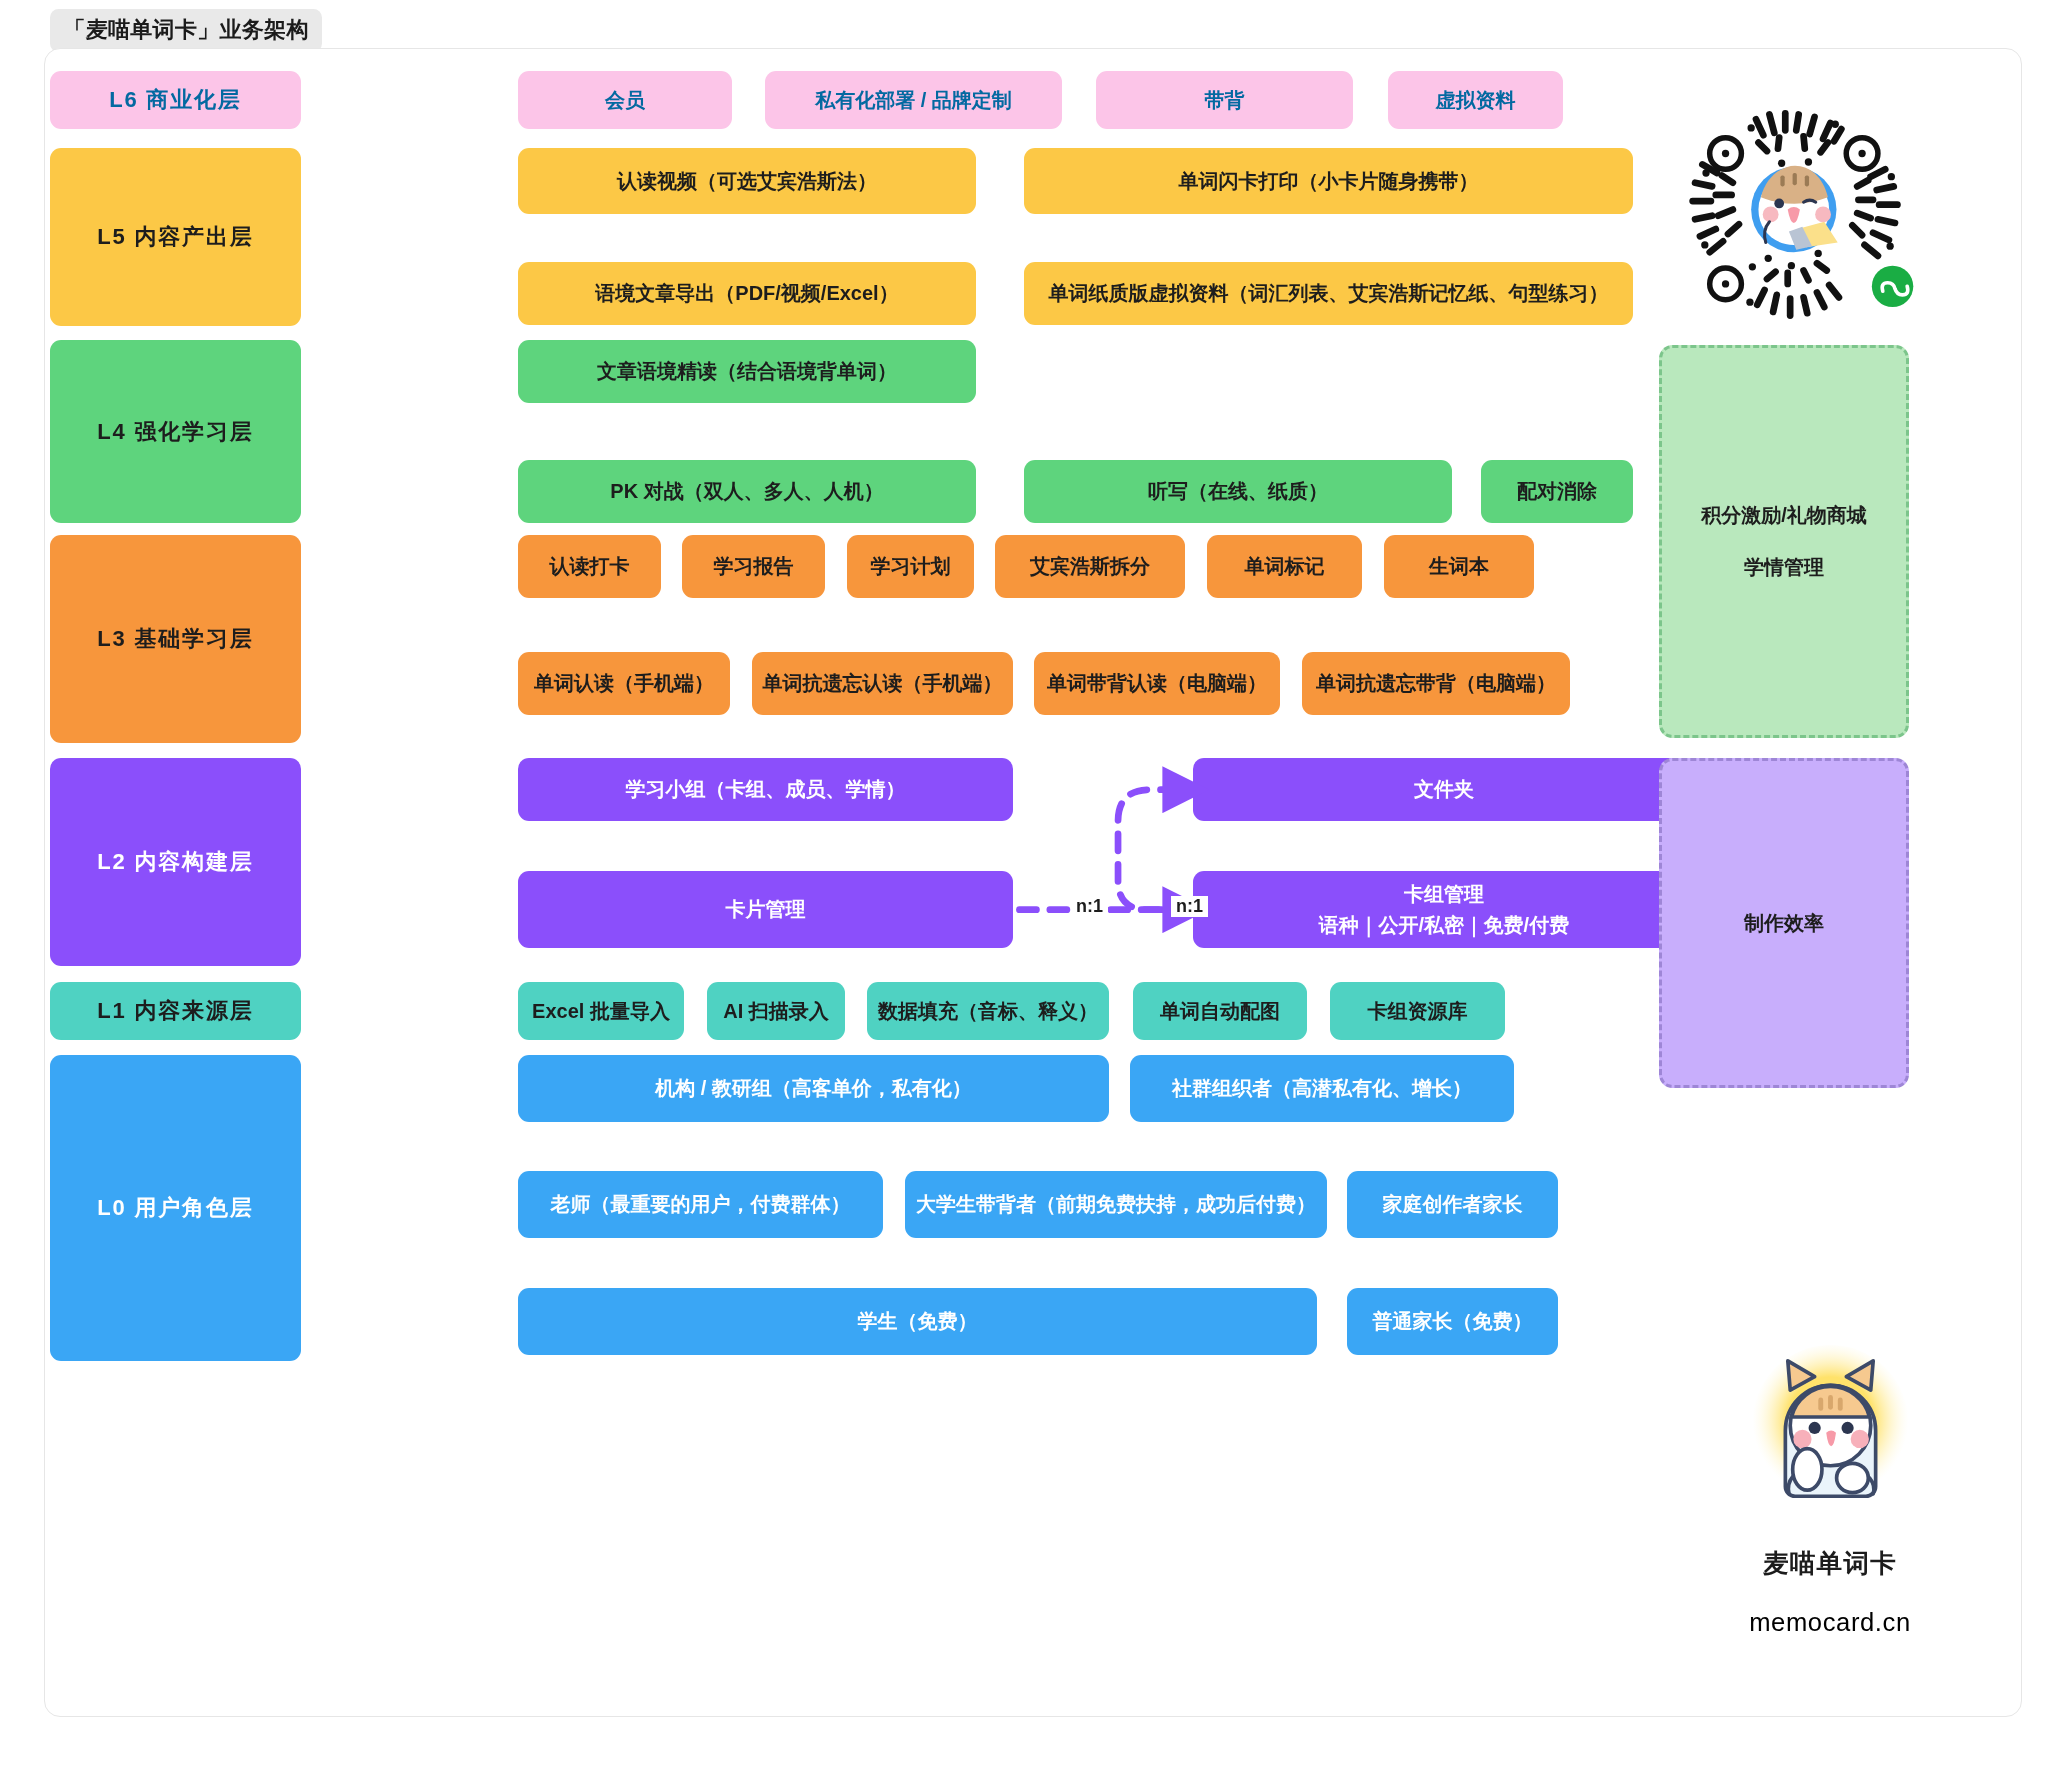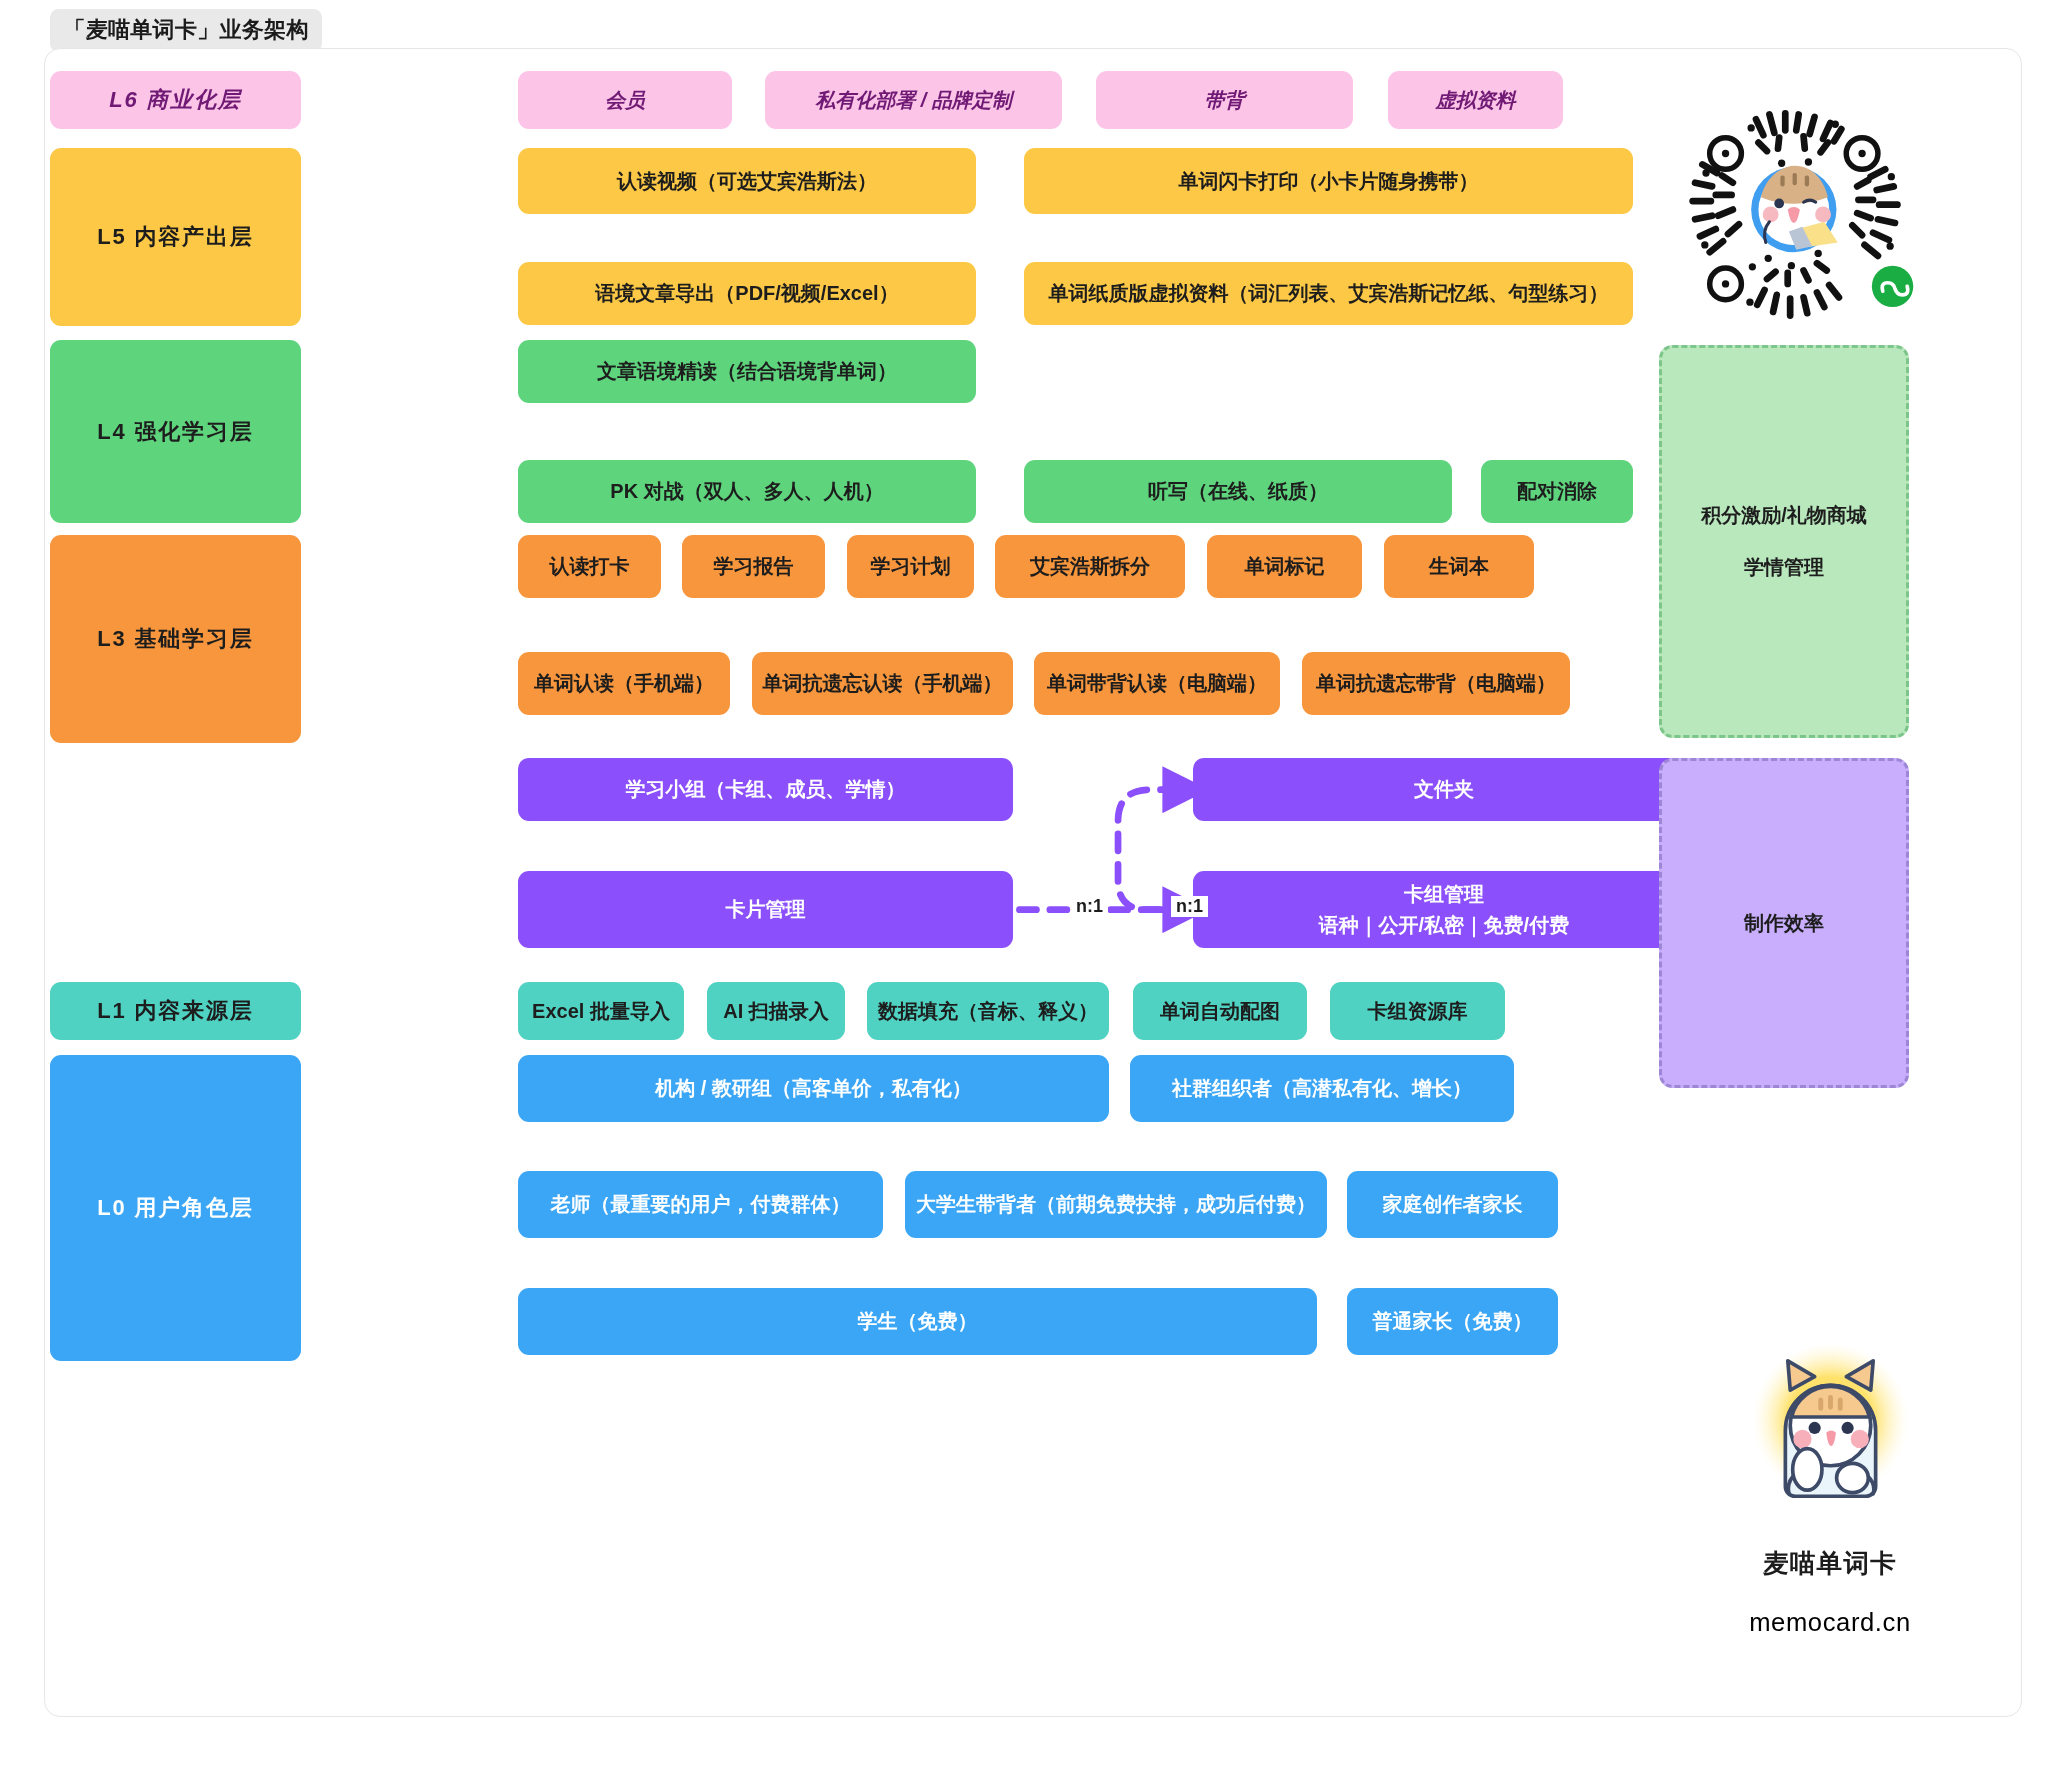--- a/index.html
+++ b/index.html
@@ -44,21 +44,21 @@
     line-height:1.32;
     padding:3.7px 8.5px;
     color:#222;
   }
   .box .sub{display:block;}
   .lbl{
     font-size:22px;font-weight:700;letter-spacing:1.8px;
   }
 
   
-  .c-pink{background:#fcc5e8;color:#701a75;font-style:italic;}
+  .c-pink{background:#fcc5e8;color:#0369a1;}
   .c-yellow{background:#fcc846;color:#1d1d1d;}
   .c-green{background:#5ed47d;color:#1d1d1d;}
   .c-orange{background:#f7963c;color:#1d1d1d;}
   .c-purple{background:#8b4ffb;color:#ffffff;}
   .c-teal{background:#4fd2c2;color:#1d1d1d;}
   .c-blue{background:#3aa6f5;color:#ffffff;}
 
   .dashed-green{
     background:#b9e8bd;border:3.7px dashed #7cc58b;border-radius:13.4px;
     color:#1d1d1d;font-size:20px;font-weight:600;
@@ -99,20 +99,21 @@
 <div class="page">
 
   <div class="title-chip">「麦喵单词卡」业务架构</div>
 
   <div class="canvas">
 
     <div class="box c-pink lbl" style="left:4.9px;top:22px;width:251px;height:58px;">L6 商业化层</div>
     <div class="box c-yellow lbl" style="left:4.9px;top:99px;width:251px;height:178px;">L5 内容产出层</div>
     <div class="box c-green lbl" style="left:4.9px;top:291px;width:251px;height:183px;">L4 强化学习层</div>
     <div class="box c-orange lbl" style="left:4.9px;top:486px;width:251px;height:208px;">L3 基础学习层</div>
+    <div class="box c-purple lbl" style="left:4.9px;top:709px;width:251px;height:208px;">L2 内容构建层</div>
     <div class="box c-teal lbl" style="left:4.9px;top:933px;width:251px;height:58px;">L1 内容来源层</div>
     <div class="box c-blue lbl" style="left:4.9px;top:1006px;width:251px;height:306px;">L0 用户角色层</div>
 
     <div class="box c-pink" style="left:473px;top:22px;width:214px;height:58px;">会员</div>
     <div class="box c-pink" style="left:720px;top:22px;width:297px;height:58px;">私有化部署 / 品牌定制</div>
     <div class="box c-pink" style="left:1051px;top:22px;width:257px;height:58px;">带背</div>
     <div class="box c-pink" style="left:1343px;top:22px;width:175px;height:58px;">虚拟资料</div>
 
     <div class="box c-yellow" style="left:473px;top:99px;width:458px;height:66px;">认读视频（可选艾宾浩斯法）</div>
     <div class="box c-yellow" style="left:979px;top:99px;width:609px;height:66px;">单词闪卡打印（小卡片随身携带）</div>

